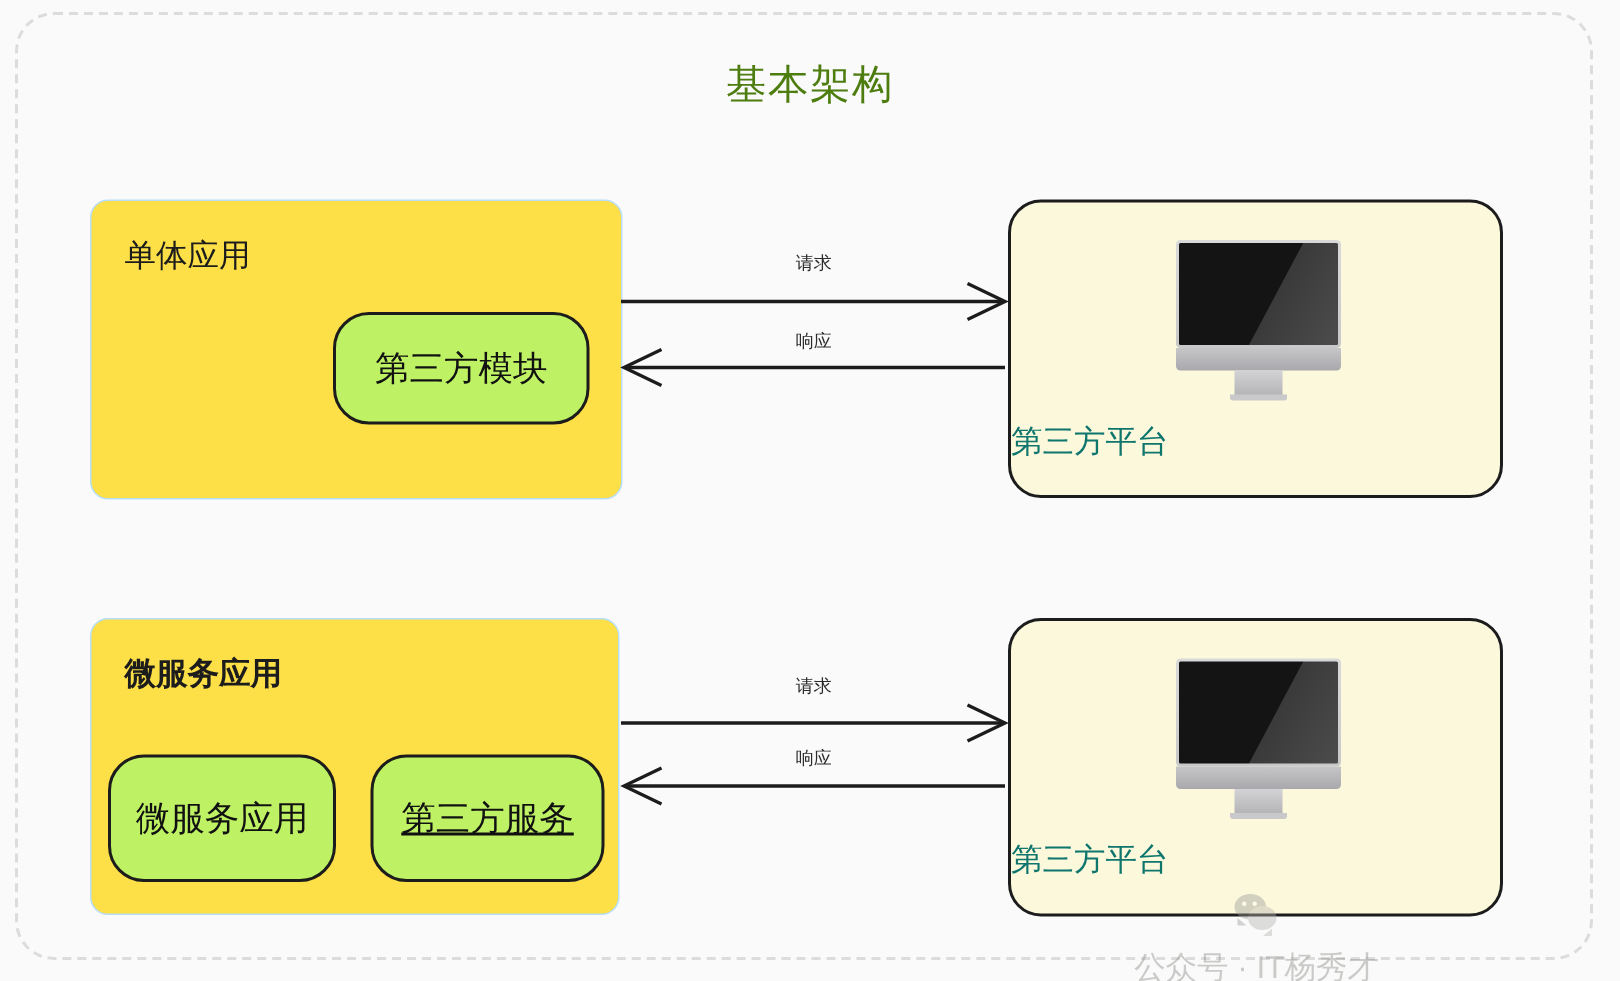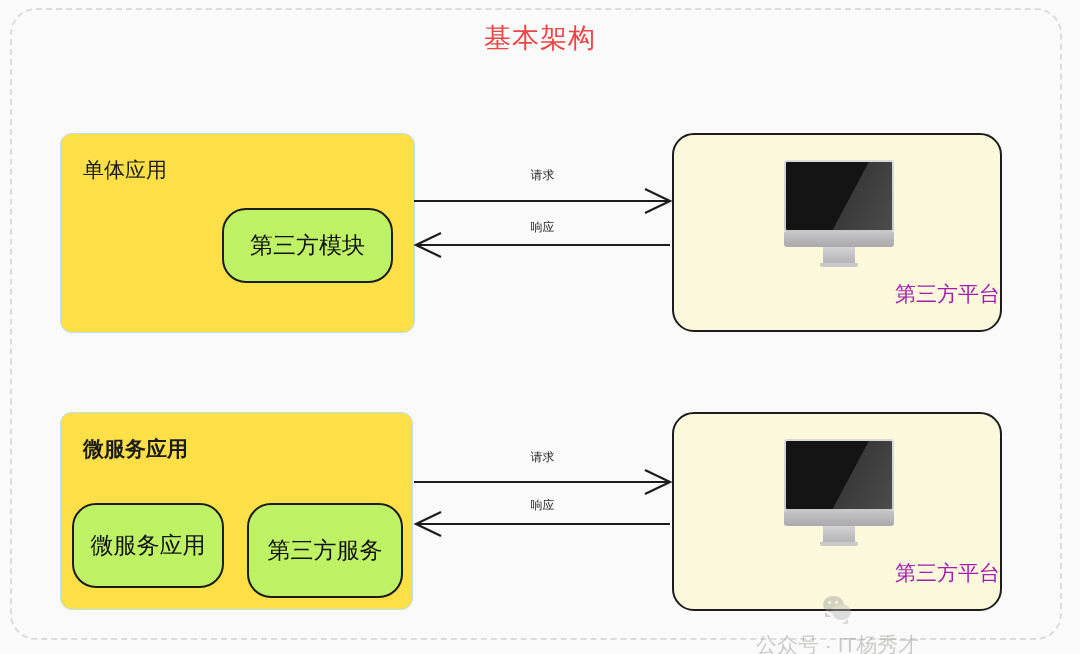--- a/index.html
+++ b/index.html
@@ -25,25 +25,25 @@
     left: 10px; top: 8px;
     width: 1052px;
     height: 632px;
     border: 2px dashed #dcdcdc;
     border-radius: 26px;
     box-sizing: border-box;
     pointer-events: none;
   }
   .diagram-title {
     position: absolute;
-    left: 0; top: 20px;
+    left: 0; top: 38px;
     width: 1080px;
     text-align: center;
     font-size: 27px;
-    color: #ef4444;
+    color: #4d7c0f;
     letter-spacing: 1px;
   }
 
   
   .app-box {
     position: absolute;
     background: #fde047;
     border: 1.5px solid #b7ddf7;
     border-radius: 12px;
     box-sizing: border-box;
@@ -73,23 +73,23 @@
     position: absolute;
     background: #fcf8dc;
     border: 2.2px solid #1c1c1c;
     border-radius: 22px;
     box-sizing: border-box;
   }
   .platform-label {
     position: absolute;
     left: 0;
     width: 100%;
-    text-align: right;
+    text-align: left;
     font-size: 21px;
-    color: #a21caf;
+    color: #0f766e;
   }
 
   
   .monitor {
     position: absolute;
     width: 110px;
     height: 100px;
   }
   .monitor .screen-frame {
     position: absolute;
@@ -234,21 +234,21 @@
 
   <div class="arrow-label" style="left:475px; top:167px; width:135px;">请求</div>
   <div class="arrow-label" style="left:475px; top:219px; width:135px;">响应</div>
 
   <div class="app-box" style="left:60px; top:412px; width:353px; height:198px;font-weight:bold;">
     <div class="app-box-title">微服务应用</div>
   </div>
 
   <div class="service-box" style="left:72px; top:503px; width:152px; height:85px;">微服务应用</div>
 
-  <div class="service-box" style="left:247px; top:503px; width:156px; height:95px;">第三方服务</div>
+  <div class="service-box" style="left:247px; top:503px; width:156px; height:85px;text-decoration:underline;">第三方服务</div>
 
   <div class="platform-box" style="left:672px; top:412px; width:330px; height:199px;">
     <div class="monitor" style="left:110px; top:25px;">
       <div class="screen-frame">
         <div class="screen"></div>
       </div>
       <div class="base-bar"></div>
       <div class="neck"></div>
       <div class="foot"></div>
     </div>

